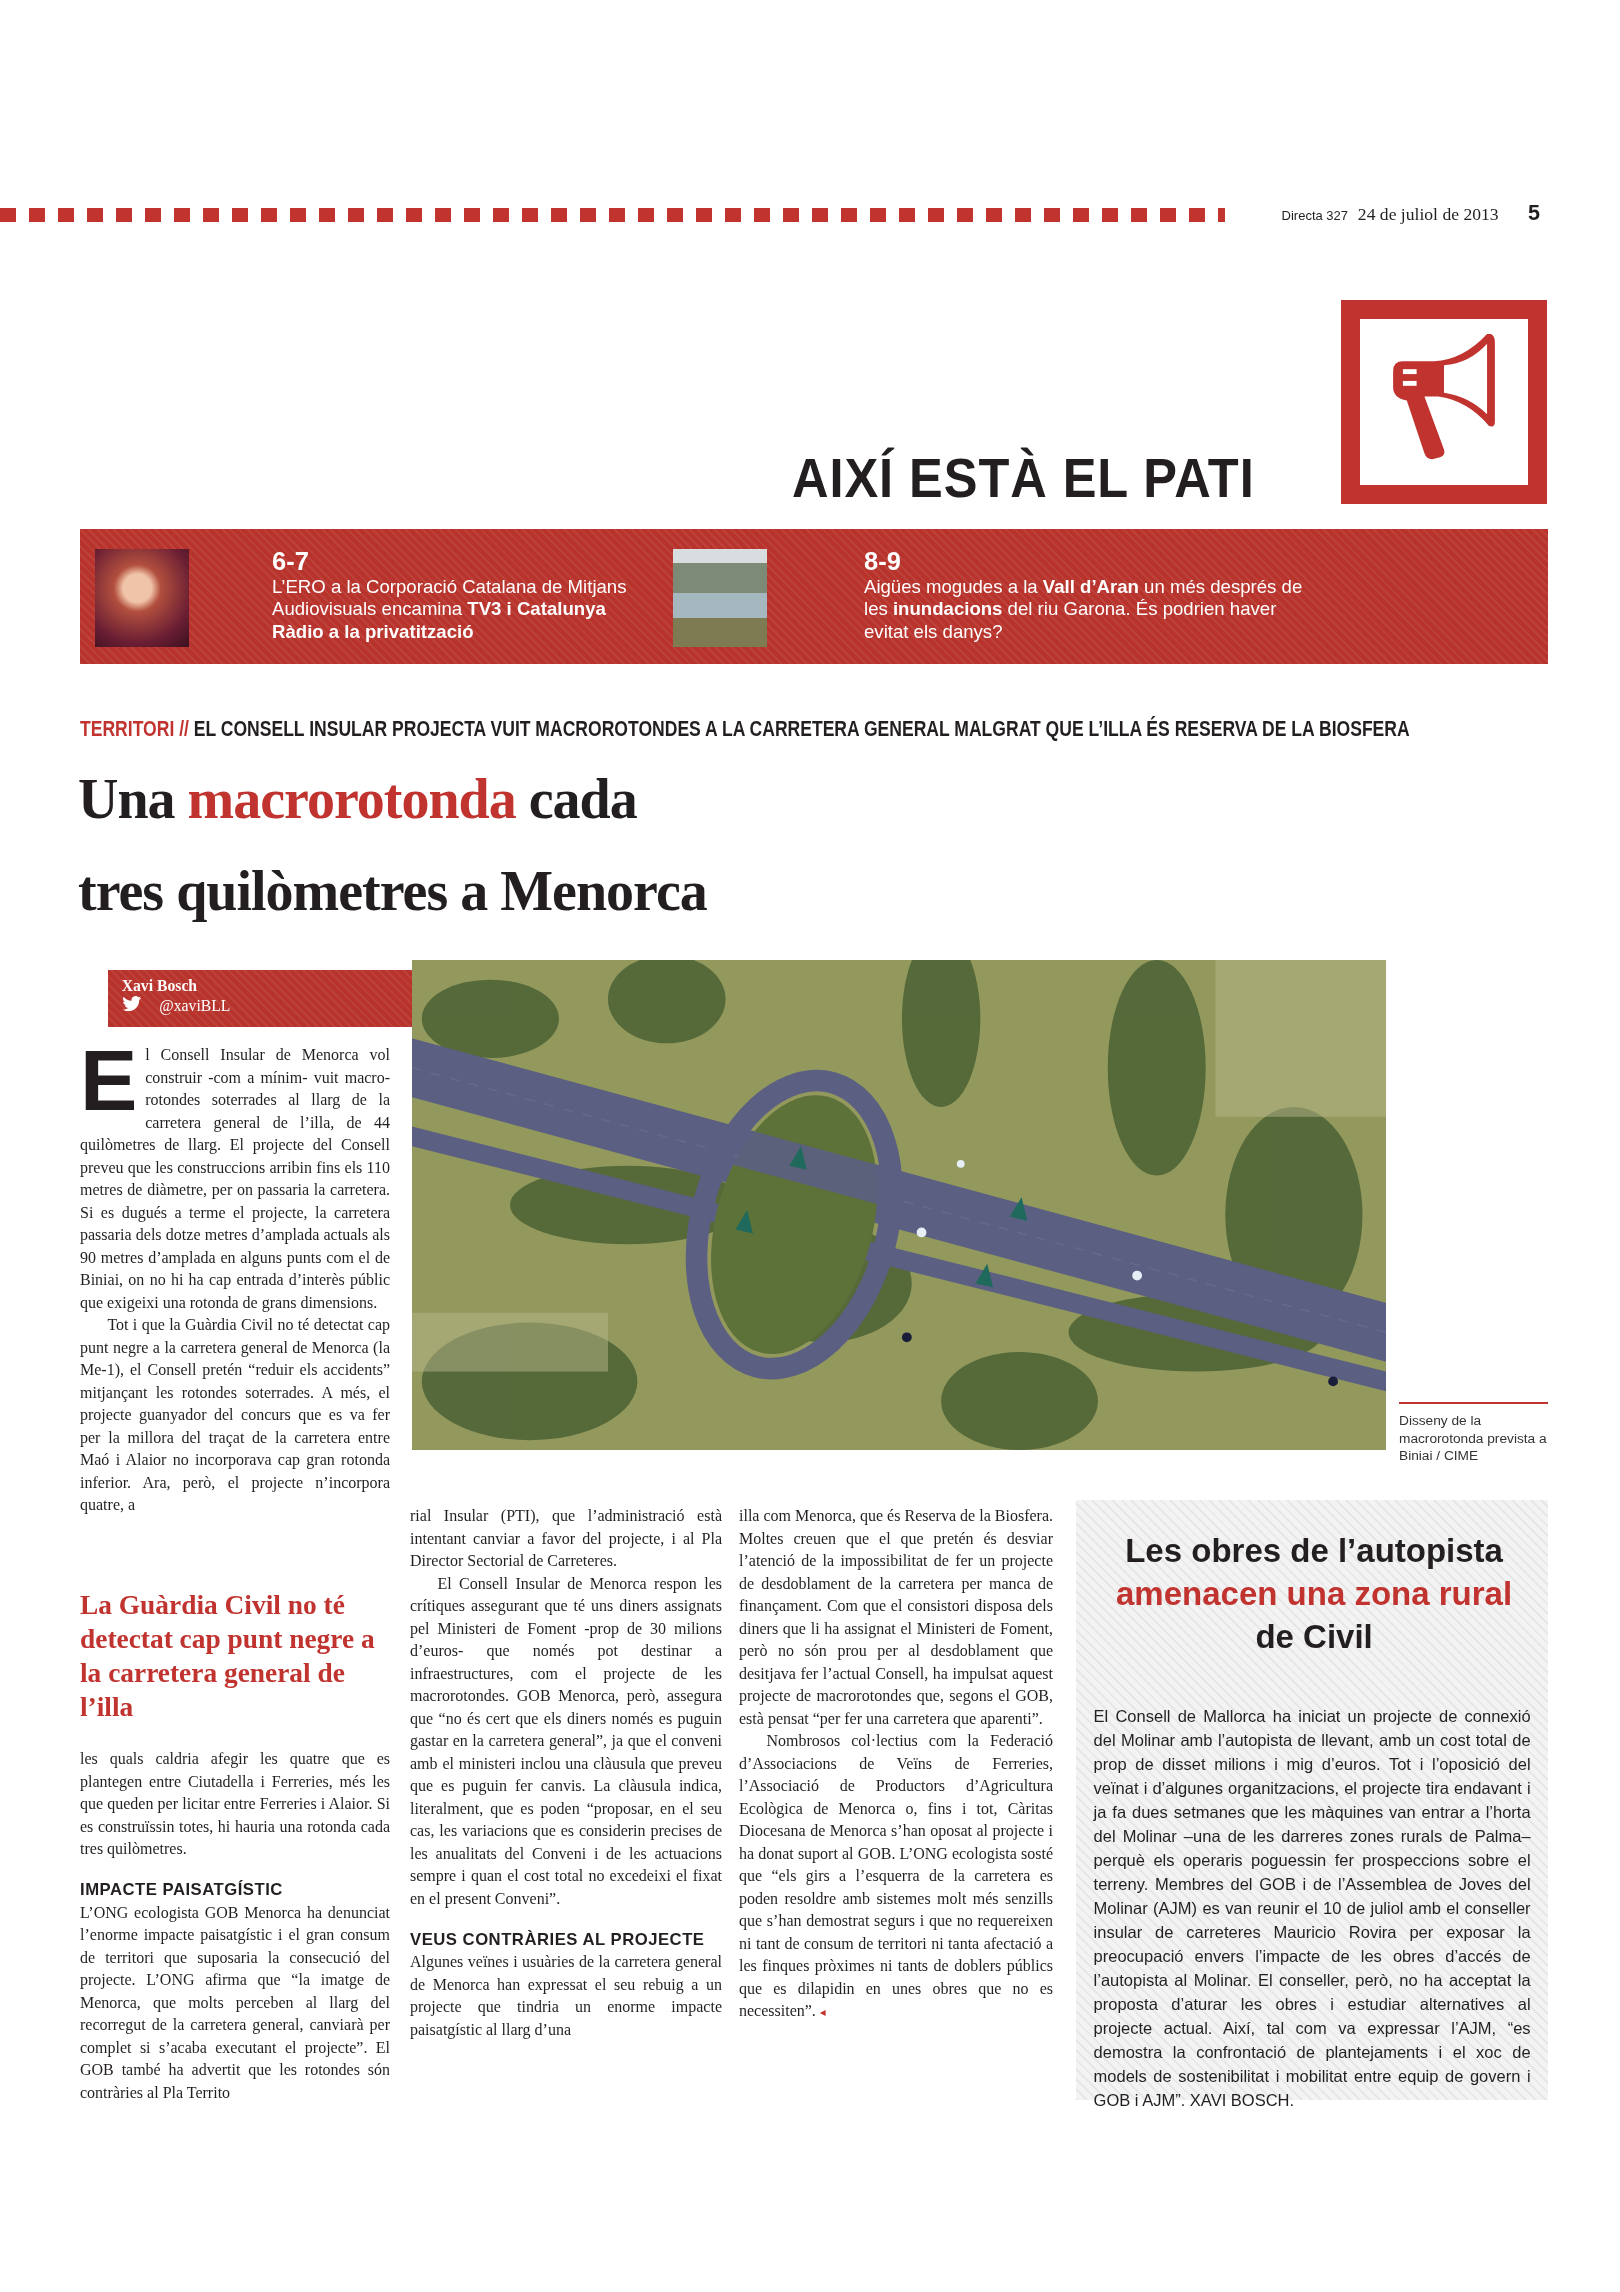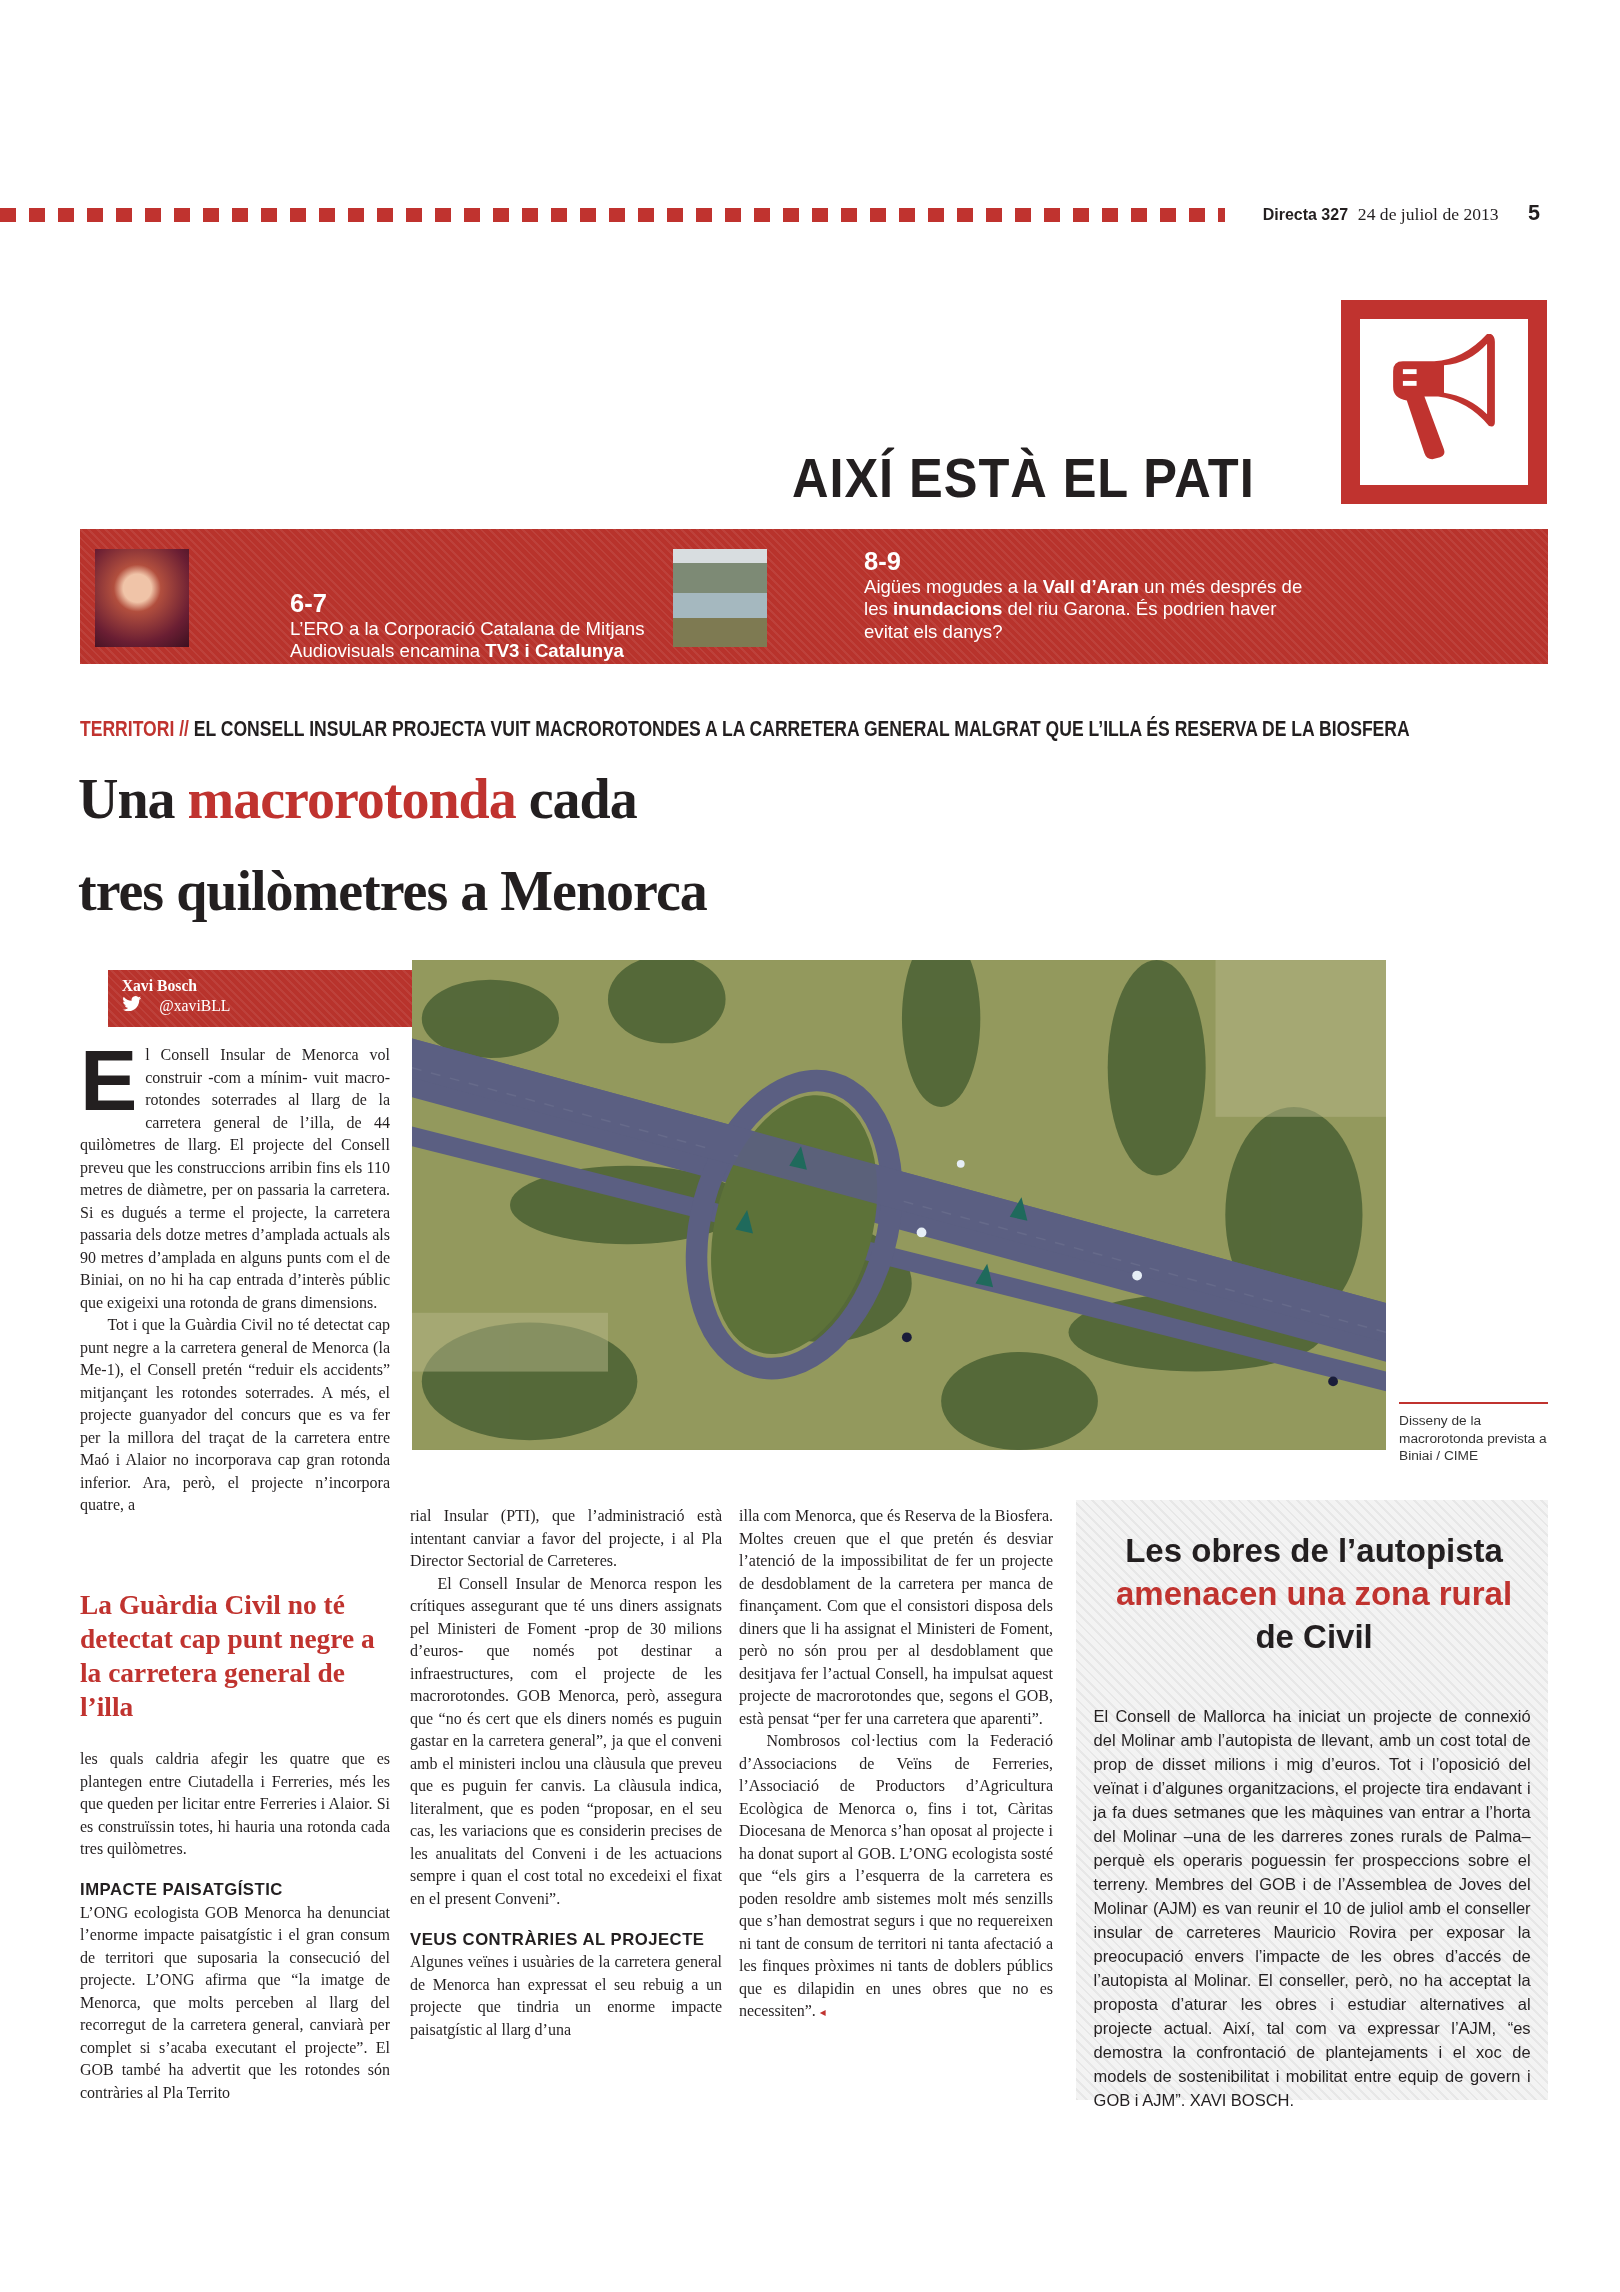--- a/index.html
+++ b/index.html
@@ -6,39 +6,39 @@
   html, body { width: 1620px; height: 2293px; background: #ffffff; overflow: hidden; }
   body { position: relative; font-family: "Liberation Serif", "DejaVu Serif", serif; color: #231f20; }
 
   .red { color: #c0332f; }
   .bold { font-weight: bold; }
 
   
   .top-rule { position: absolute; left: 0; top: 208px; width: 1225px; height: 13.7px;
     background: repeating-linear-gradient(90deg, #c0332f 0 15.7px, transparent 15.7px 29px); }
   .folio { position: absolute; top: 200px; right: 80px; display: flex; align-items: baseline; gap: 9.8px; }
-  .folio .pub { font-family: "Liberation Sans", sans-serif; font-weight: bold; font-size: 16px; }
+  .folio .pub { font-family: "Liberation Sans", sans-serif; font-weight: normal; font-size: 13px; }
   .folio .date { font-family: "Liberation Serif", serif; font-size: 17.6px; }
   .folio .page { font-family: "Liberation Sans", sans-serif; font-weight: bold; font-size: 21.6px; margin-left: 19.6px; }
 
   
   .section-title { position: absolute; left: 792px; top: 446px; font-family: "Liberation Sans", sans-serif;
     font-weight: bold; font-size: 55px; letter-spacing: 1px; transform: scaleX(0.92); transform-origin: left; color: #231f20; }
   .section-icon-box { position: absolute; left: 1341px; top: 300px; width: 206px; height: 204px;
     border: 19.6px solid #c0332f; background: #fff; display: flex; align-items: center; justify-content: center; }
 
   
   .promo-band { position: absolute; left: 80px; top: 529px; width: 1468px; height: 135px;
     background-color: #b8332c;
     background-image: repeating-linear-gradient(45deg, rgba(255,255,255,0.07) 0 2px, transparent 2px 5.9px); }
   .promo-thumb { position: absolute; top: 19.6px; width: 94px; height: 98px; border: 0; }
   .promo-thumb.t1 { left: 14.7px; background: radial-gradient(circle at 45% 40%, #f0c4a8 0 18%, #b24f3e 30%, #6a1e33 70%, #3c1020 100%); }
   .promo-thumb.t2 { left: 593px; background: linear-gradient(180deg, #d8dde0 0 14%, #7d8a75 14% 45%, #a5b8bf 45% 70%, #7e7a52 70% 100%); }
   .promo-text { position: absolute; top: 17.6px; color: #fff; font-family: "Liberation Sans", sans-serif; }
-  .promo-text.p1 { left: 210px; width: 363px; margin-top: 42px; }
+  .promo-text.p1 { left: 192px; width: 363px; }
   .promo-text.p2 { left: 784px; width: 451px; }
   .promo-num { font-size: 25.5px; font-weight: bold; line-height: 29px; }
   .promo-desc { font-size: 18.6px; line-height: 22.5px; }
 
   
   .kicker { position: absolute; left: 80px; top: 716px; font-family: "Liberation Sans", sans-serif; font-weight: bold;
     font-size: 22.5px; transform: scaleX(0.78); transform-origin: left; white-space: nowrap; }
   .headline { position: absolute; left: 78px; top: 753px; font-family: Liberation Serif, serif; font-weight: bold;
     font-size: 56px; line-height: 92px; letter-spacing: -1px; color: #231f20; }
 

